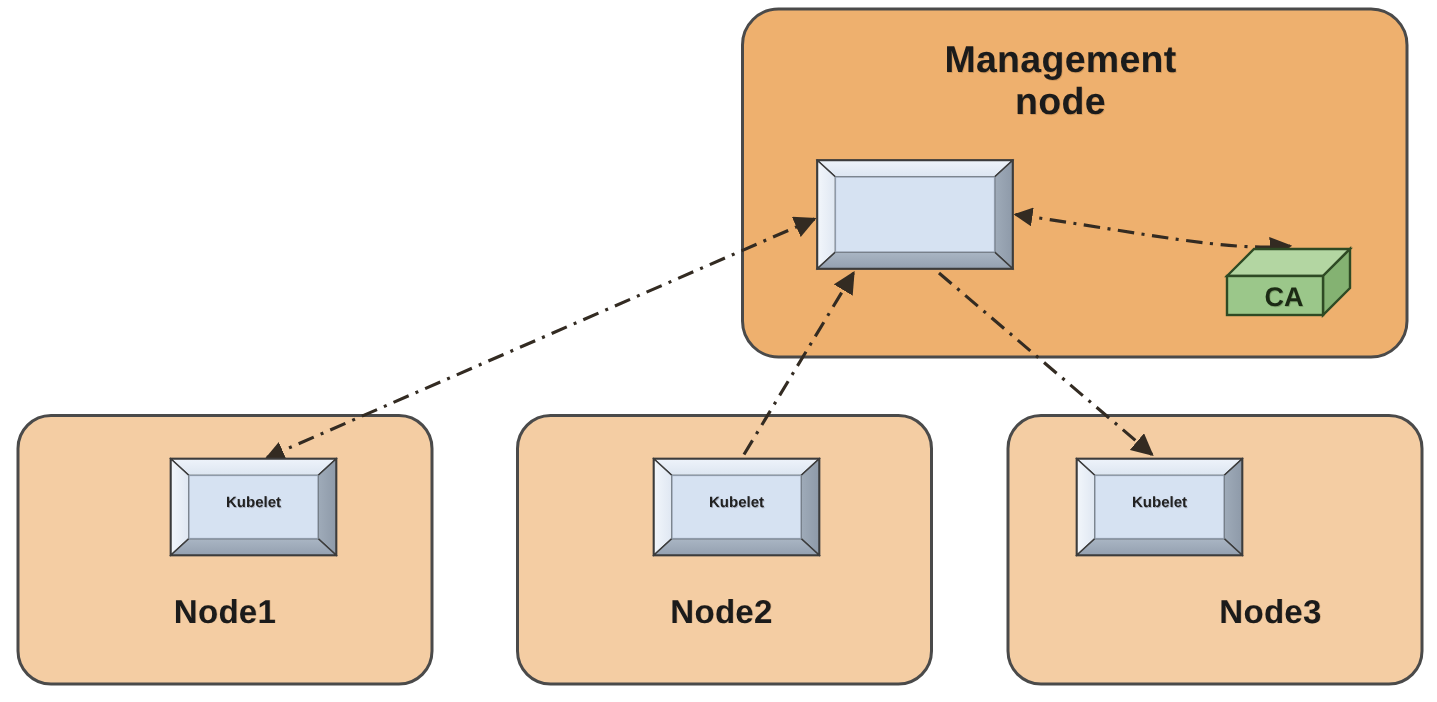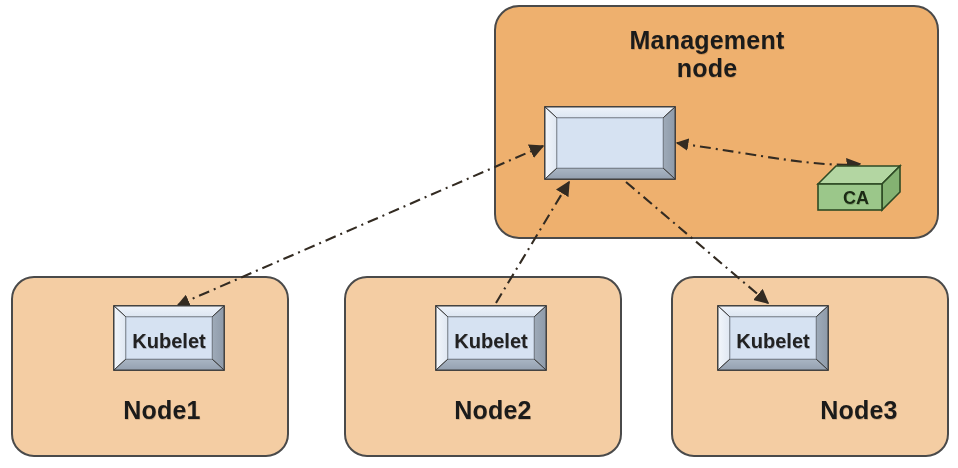--- a/index.html
+++ b/index.html
@@ -32,28 +32,27 @@
     line-height: 1.12;
     pointer-events: none;
   }
   .group-title {
     font-size: 25px;
     font-weight: 700;
     letter-spacing: 0.2px;
     text-shadow: 0.5px 0.5px 0 rgba(120,80,40,0.25);
   }
   .node-title {
-    font-size: 25px;
+    font-size: 22px;
     font-weight: 700;
     letter-spacing: 0.2px;
     text-shadow: 0.5px 0.5px 0 rgba(120,80,40,0.25);
-    padding-left: 12px;
   }
   .box-label {
-    font-size: 20px;
+    font-size: 10px;
     font-weight: 700;
     color: #222;
     text-shadow: 0.5px 0.5px 0 rgba(90,90,110,0.35);
   }
   .box-label.small {
     font-size: 14.5px;
     text-align: left;
   }
   .ca-label {
     font-size: 18px;

